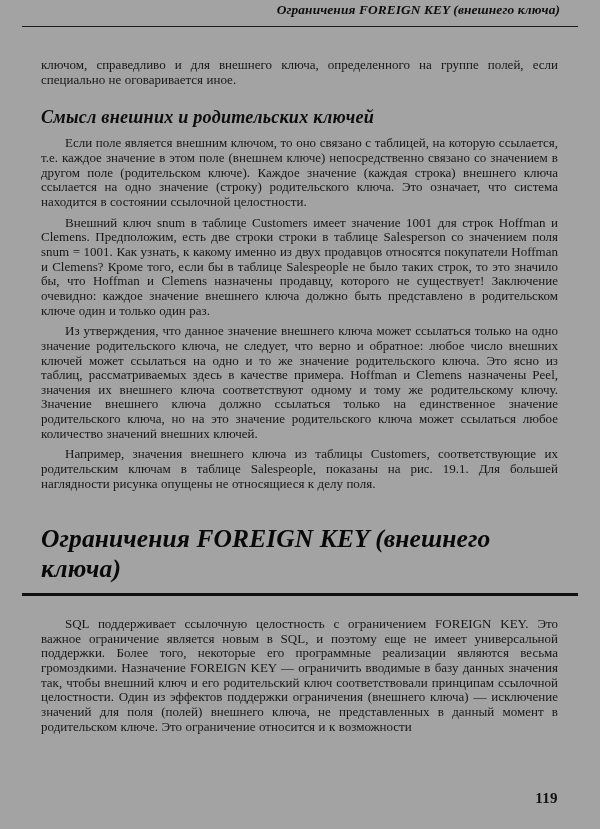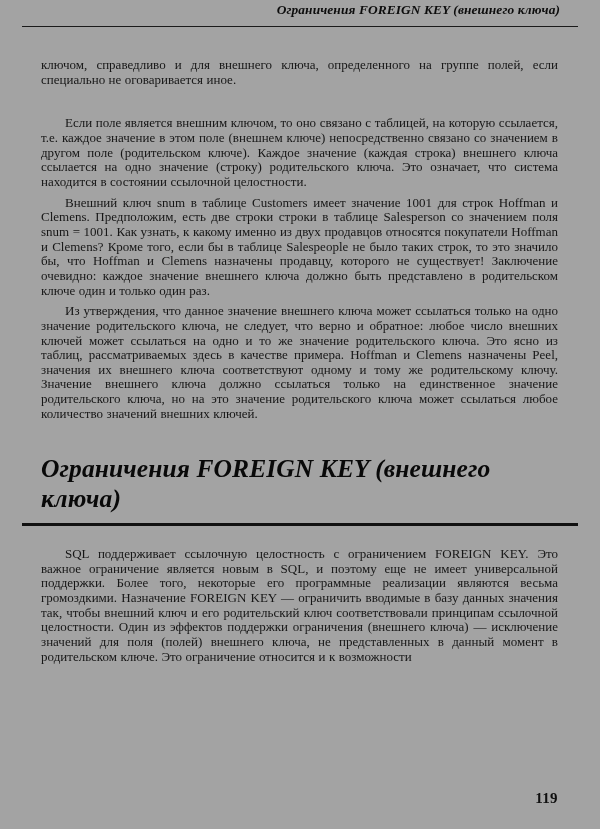--- a/index.html
+++ b/index.html
@@ -126,26 +126,28 @@
   <div class="running-header">Ограничения FOREIGN KEY (внешнего ключа)</div>
 
   <div class="header-rule"></div>
 
   <div class="column">
 
     <p class="body noindent">ключом, справедливо и для внешнего ключа, определенного на группе полей, если специально не оговаривается иное.</p>
 
     <div class="gap-after-intro"></div>
 
+    <div class="section-heading">Смысл внешних и родительских ключей</div>
 
     <div class="gap-before-body"></div>
 
     <p class="body">Если поле является внешним ключом, то оно связано с таблицей, на которую ссылается, т.е. каждое значение в этом поле (внешнем ключе) непосредственно связано со значением в другом поле (родительском ключе). Каждое значение (каждая строка) внешнего ключа ссылается на одно значение (строку) родительского ключа. Это означает, что система находится в состоянии ссылочной целостности.</p>
     <p class="body">Внешний ключ snum в таблице Customers имеет значение 1001 для строк Hoffman и Clemens. Предположим, есть две строки строки в таблице Salesperson со значением поля snum = 1001. Как узнать, к какому именно из двух продавцов относятся покупатели Hoffman и Clemens? Кроме того, если бы в таблице Salespeople не было таких строк, то это значило бы, что Hoffman и Clemens назначены продавцу, которого не существует! Заключение очевидно: каждое значение внешнего ключа должно быть представлено в родительском ключе один и только один раз.</p>
     <p class="body">Из утверждения, что данное значение внешнего ключа может ссылаться только на одно значение родительского ключа, не следует, что верно и обратное: любое число внешних ключей может ссылаться на одно и то же значение родительского ключа. Это ясно из таблиц, рассматриваемых здесь в качестве примера. Hoffman и Clemens назначены Peel, значения их внешнего ключа соответствуют одному и тому же родительскому ключу. Значение внешнего ключа должно ссылаться только на единственное значение родительского ключа, но на это значение родительского ключа может ссылаться любое количество значений внешних ключей.</p>
+    <p class="body">Например, значения внешнего ключа из таблицы Customers, соответствующие их родительским ключам в таблице Salespeople, показаны на рис. 19.1. Для большей наглядности рисунка опущены не относящиеся к делу поля.</p>
 
     <div class="gap-before-chapter"></div>
 
     <div class="chapter-heading">Ограничения FOREIGN KEY (внешнего ключа)</div>
 
     <div class="chapter-rule"></div>
 
     <div class="gap-after-chapter-rule"></div>
 
     <p class="body">SQL поддерживает ссылочную целостность с ограничением FOREIGN KEY. Это важное ограничение является новым в SQL, и поэтому еще не имеет универсальной поддержки. Более того, некоторые его программные реализации являются весьма громоздкими. Назначение FOREIGN KEY — ограничить вводимые в базу данных значения так, чтобы внешний ключ и его родительский ключ соответствовали принципам ссылочной целостности. Один из эффектов поддержки ограничения (внешнего ключа) — исключение значений для поля (полей) внешнего ключа, не представленных в данный момент в родительском ключе. Это ограничение относится и к возможности</p>

